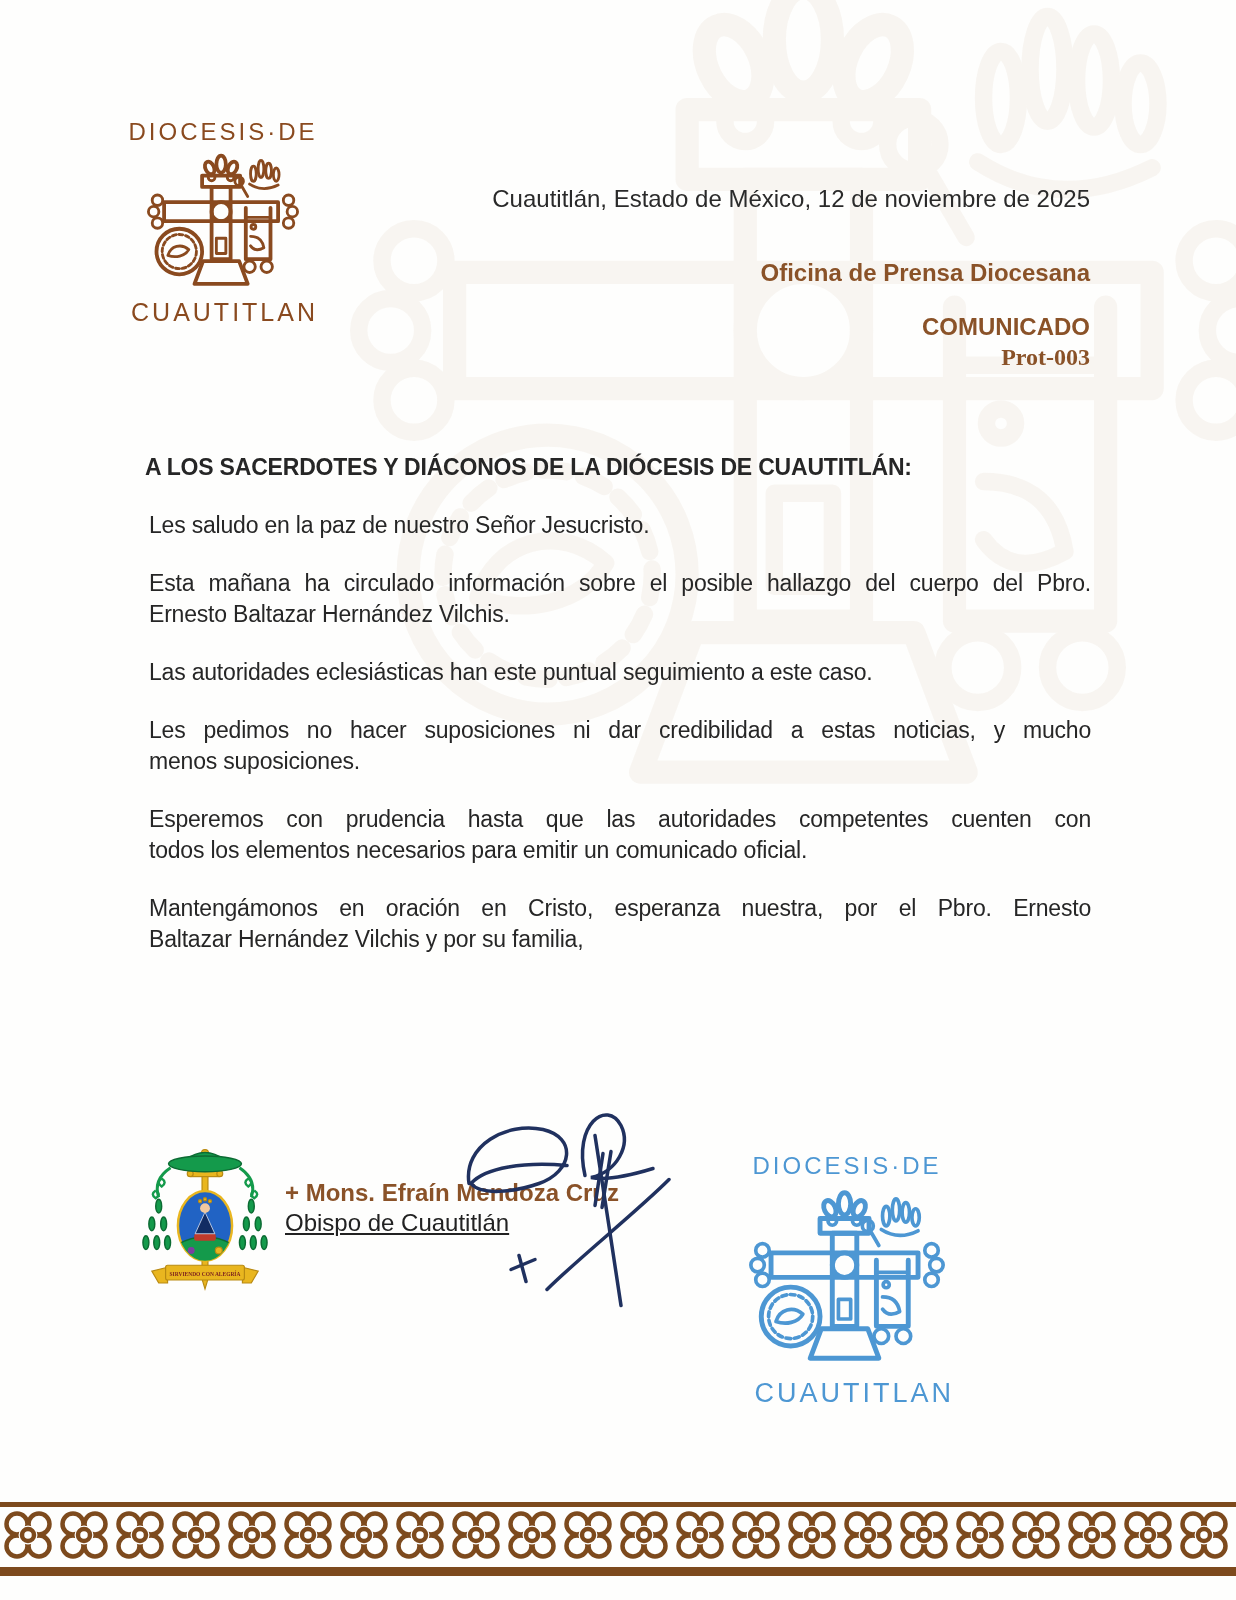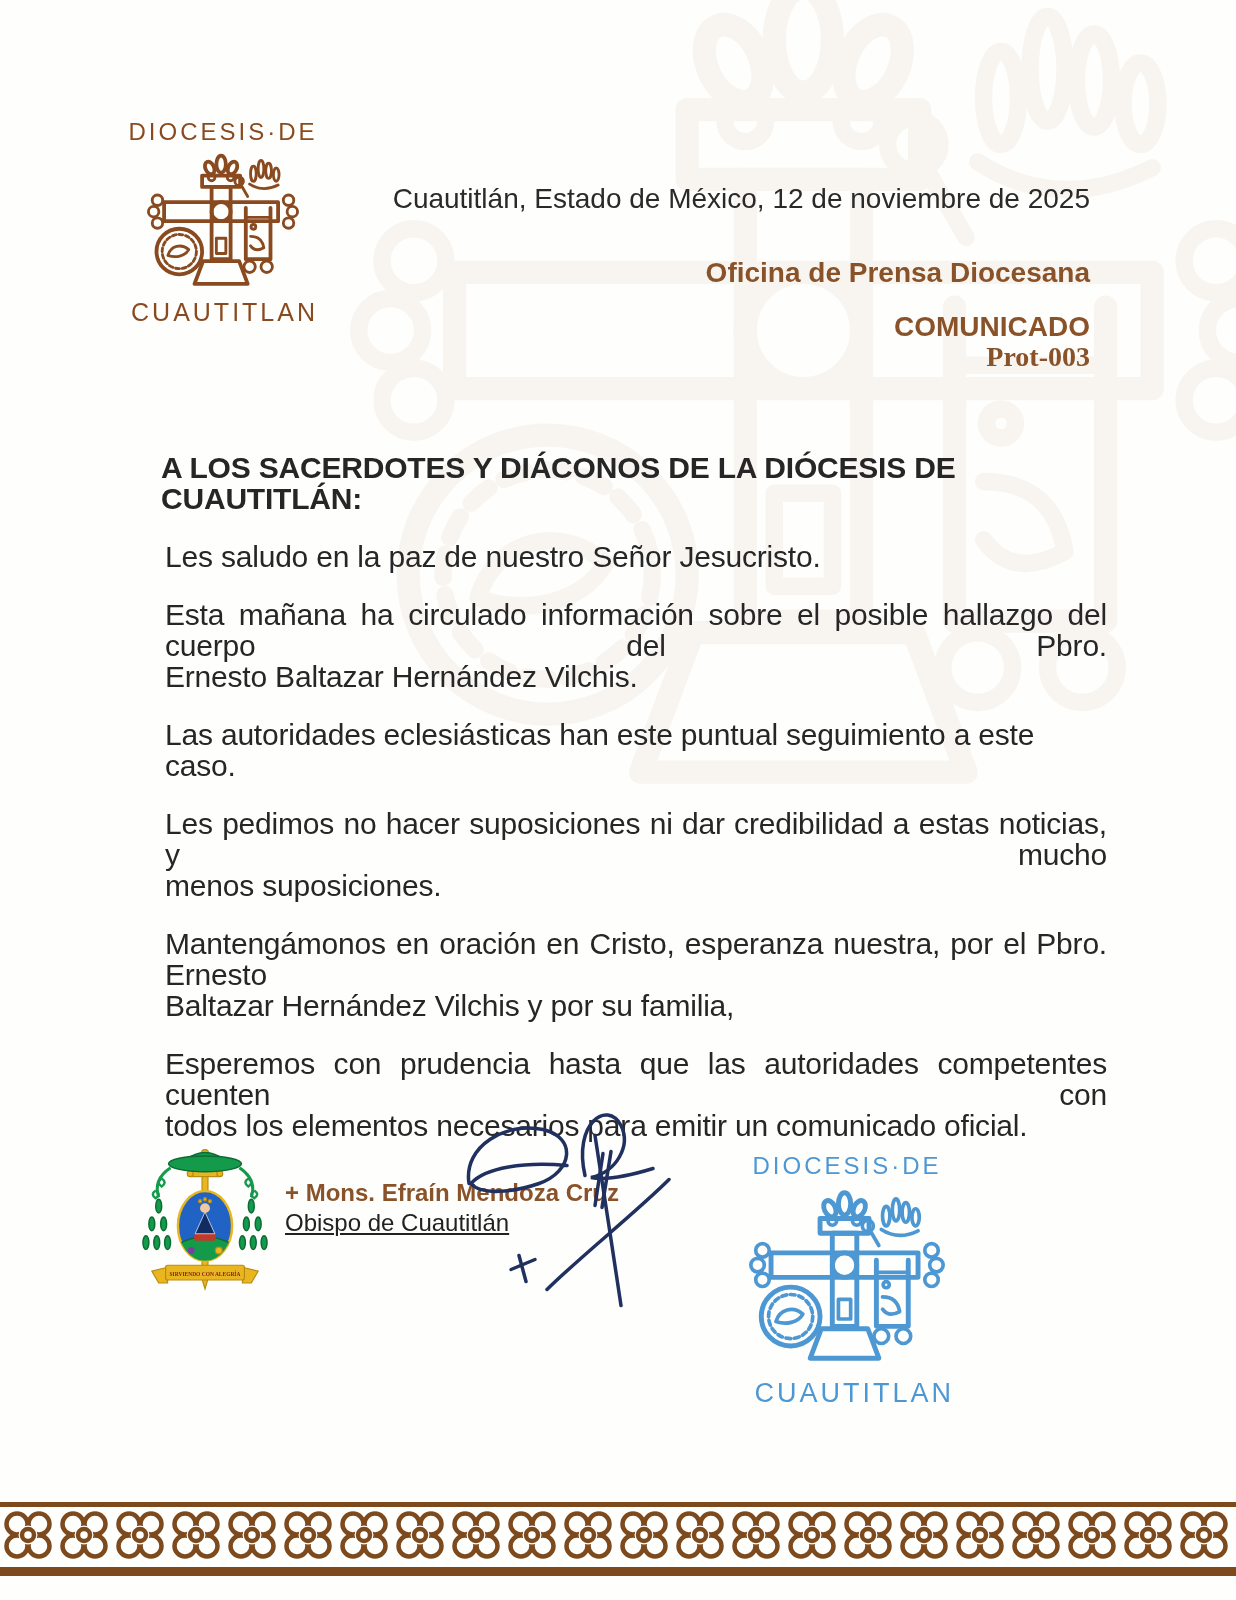--- a/index.html
+++ b/index.html
@@ -33,28 +33,28 @@
   .watermark{left:350px;top:-30px;width:930px;height:872px;color:var(--watermark-tint);opacity:0.055;pointer-events:none;}
   .watermark svg{width:100%;height:100%;}
 
   
   .letterhead{left:128px;top:118px;width:190px;text-align:center;color:var(--brand-brown);}
   .wordmark-top{font-size:24px;letter-spacing:3px;font-weight:400;white-space:nowrap;}
   .letterhead .emblem{width:152px;height:144px;margin:6px auto 2px auto;display:block;}
   .wordmark-bottom{font-size:25px;letter-spacing:3px;font-weight:400;white-space:nowrap;text-align:right;}
 
   
-  .header-right{top:184px;right:146px;text-align:right;font-size:28px;line-height:30px;}
+  .header-right{top:184px;right:146px;text-align:right;font-size:24px;line-height:30px;}
   .dateline{color:#2a2a2a;}
   .press-office{margin-top:44px;color:var(--heading-brown);font-weight:700;text-align:right;}
   .doc-type{margin-top:24px;color:var(--heading-brown);font-weight:700;}
   .protocol{color:var(--heading-brown);font-weight:700;font-family:Liberation Serif, serif;}
 
   
-  .doc-body{left:161px;top:452px;width:946px;font-size:30px;line-height:31px;letter-spacing:-0.2px;}
+  .doc-body{left:145px;top:452px;width:946px;font-size:23px;line-height:31px;letter-spacing:-0.2px;}
   .salutation{font-weight:700;margin:0 0 27px 0;}
   .para{margin:0 0 27px 4px;}
   .para:last-child{margin-bottom:0;}
   .jline{text-align:justify;text-align-last:justify;}
 
   
   .crest{left:140px;top:1138px;width:130px;height:158px;}
   .crest svg{width:100%;height:100%;}
   .sig-text{left:285px;top:1178px;font-size:24px;line-height:30px;}
   .sig-name{color:var(--heading-brown);font-weight:700;}
@@ -175,27 +175,27 @@
   <div class="para">
     <div>Las autoridades eclesiásticas han este puntual seguimiento a este caso.</div>
   </div>
 
   <div class="para">
     <div class="jline">Les pedimos no hacer suposiciones ni dar credibilidad a estas noticias, y mucho</div>
     <div>menos suposiciones.</div>
   </div>
 
   <div class="para">
+    <div class="jline">Esperemos con prudencia hasta que las autoridades competentes cuenten con</div>
+    <div>todos los elementos necesarios para emitir un comunicado oficial.</div>
+  </div>
+
+  <div class="para">
     <div class="jline">Mantengámonos en oración en Cristo, esperanza nuestra, por el Pbro. Ernesto</div>
     <div>Baltazar Hernández Vilchis y por su familia,</div>
-  </div>
-
-  <div class="para">
-    <div class="jline">Esperemos con prudencia hasta que las autoridades competentes cuenten con</div>
-    <div>todos los elementos necesarios para emitir un comunicado oficial.</div>
   </div>
 </div>
 
 <div class="abs crest">
   <svg viewBox="0 0 132 158">
     <defs>
       <clipPath id="ovalClip">
           <ellipse cx="66" cy="88" rx="27.5" ry="35.5"></ellipse>
         </clipPath>
     </defs>

